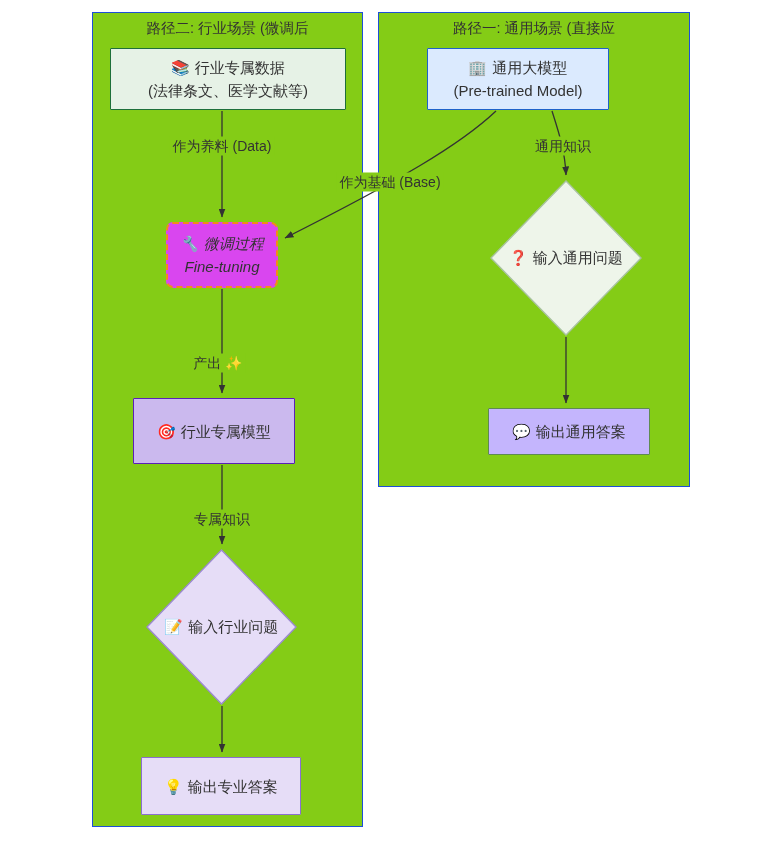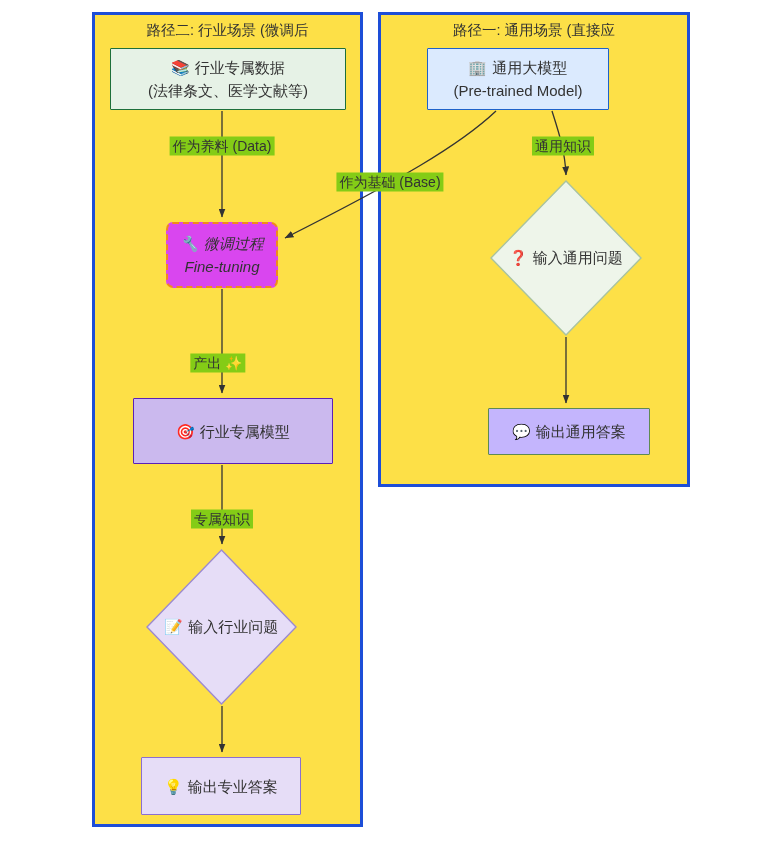--- a/index.html
+++ b/index.html
@@ -18,22 +18,22 @@
   #diagram-root {
     position: absolute;
     inset: 0;
     width: 760px;
     height: 850px;
   }
 
   
   .subgraph {
     position: absolute;
-    background: #fde047;
-    border: 3px solid #1d4ed8;
+    background: #84cc16;
+    border: 1px solid #1d4ed8;
     box-sizing: border-box;
   }
   #subgraph-industry {
     left: 92px;
     top: 12px;
     width: 271px;
     height: 815px;
   }
   #subgraph-general {
     left: 378px;
@@ -134,21 +134,21 @@
     height: 66px;
     background: #d946ef;
     border: 2px dashed #f08c1a;
     border-radius: 7px;
     font-style: italic;
   }
   
   #node-finetuned-model {
     left: 133px;
     top: 398px;
-    width: 200px;
+    width: 162px;
     height: 66px;
     background: #cbb9ee;
     border-color: #5b21b6;
   }
   
   #node-output-pro {
     left: 141px;
     top: 757px;
     width: 160px;
     height: 58px;

